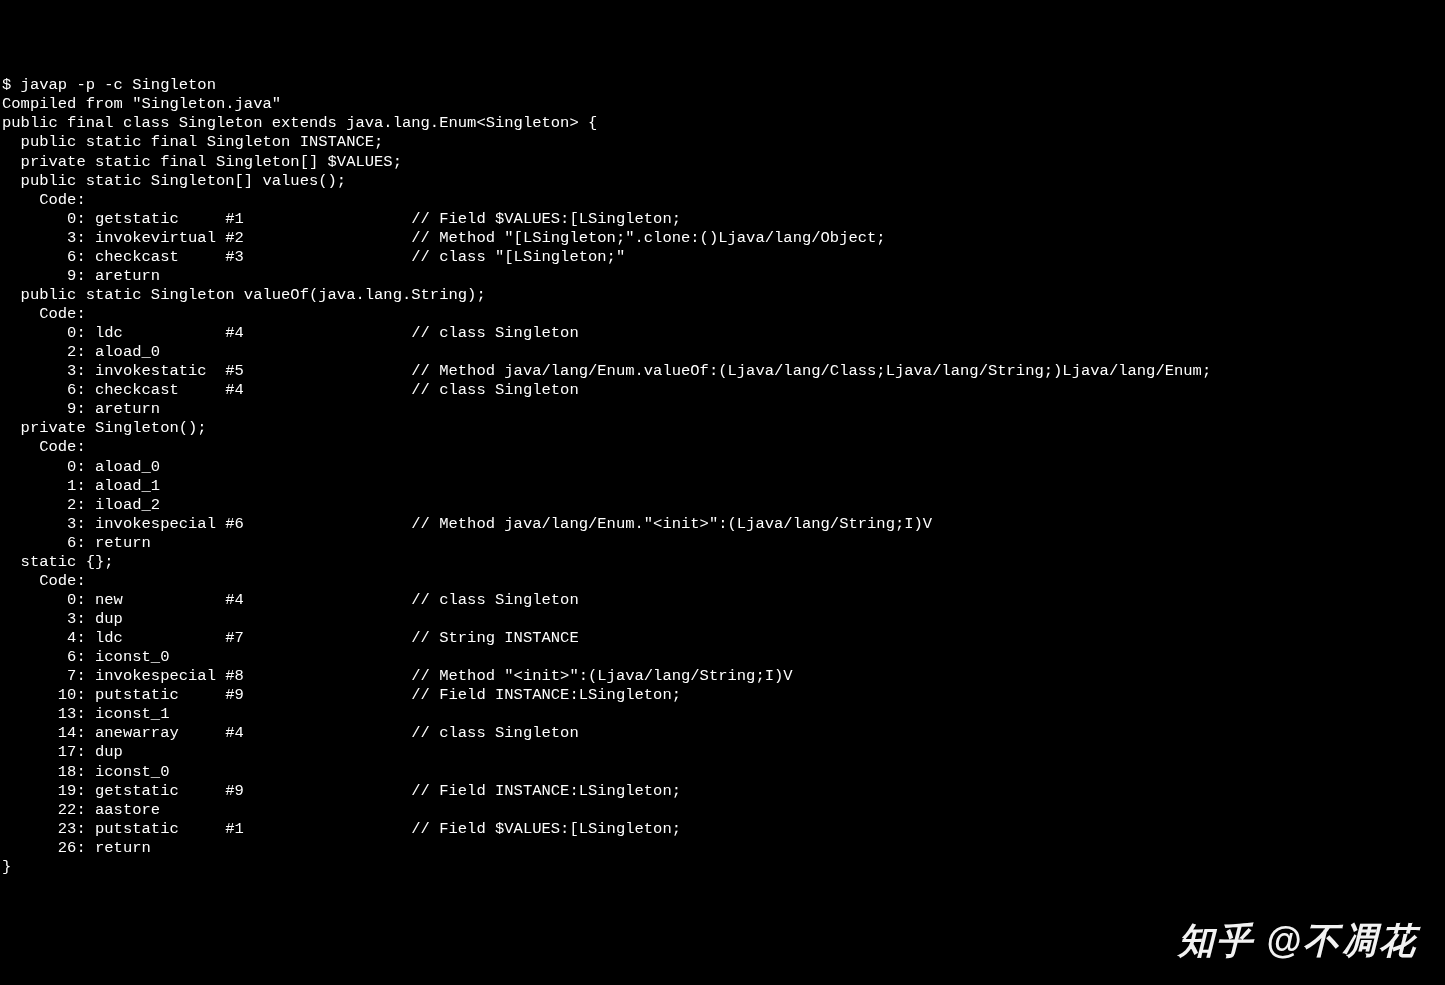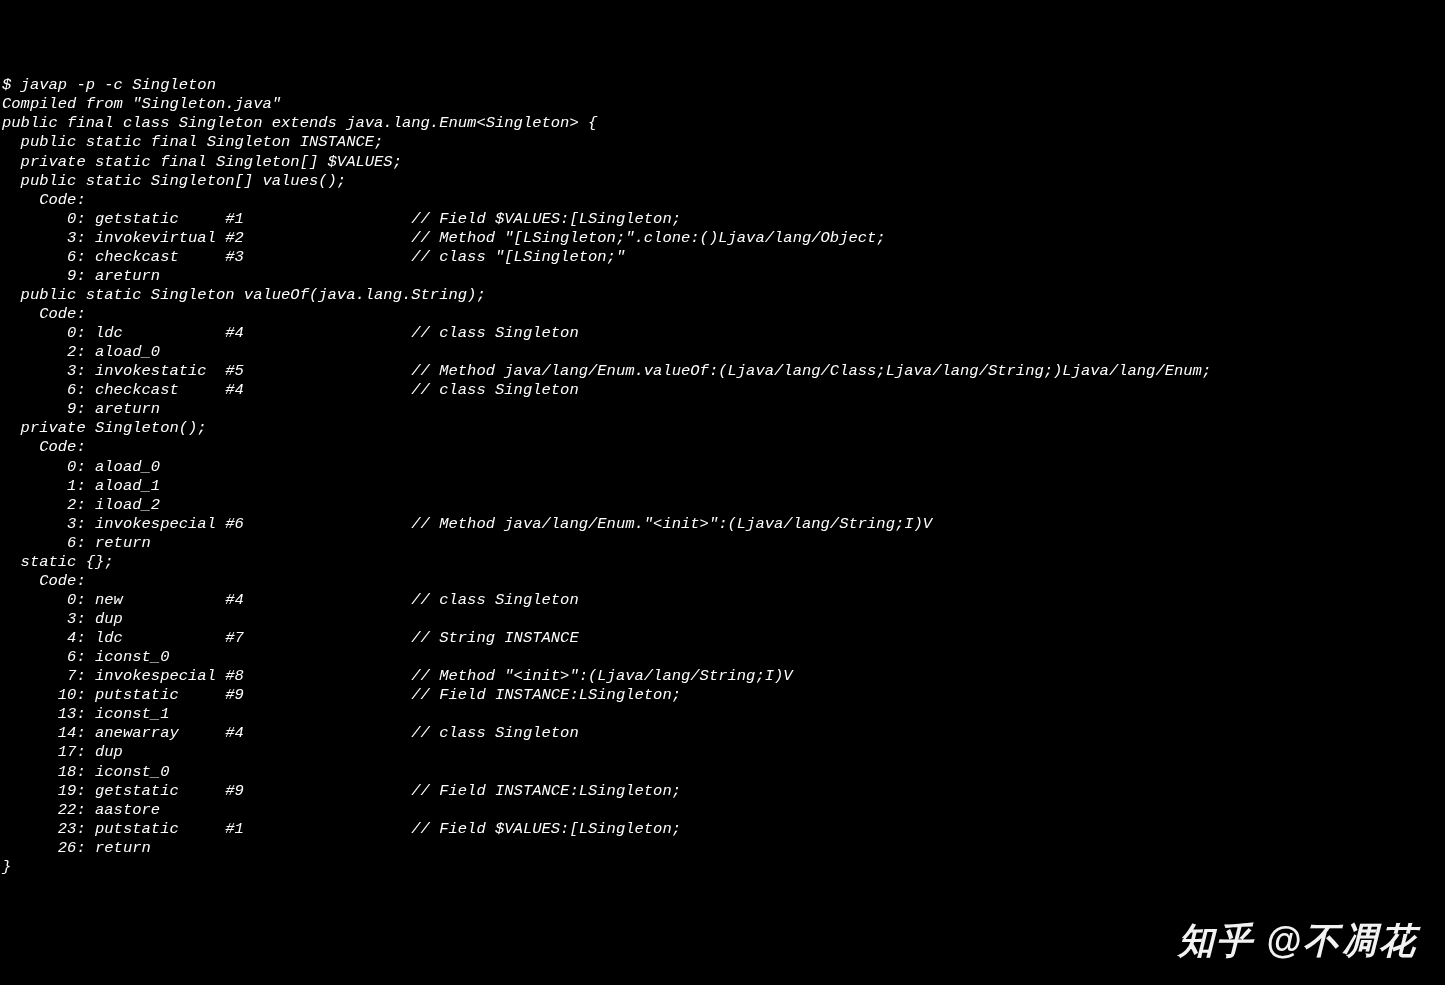--- a/index.html
+++ b/index.html
@@ -11,21 +11,20 @@
       line-height: 1.23;
       padding: 0;
       width: 1445px;
       height: 985px;
       overflow: hidden;
       position: relative;
       white-space: pre;
     }
     .terminal {
       padding: 0 2px;
-      font-style: italic;
     }
     .line {
       display: block;
     }
     .watermark {
       position: absolute;
       right: 28px;
       bottom: 22px;
       font-family: "PingFang SC", "Microsoft YaHei", sans-serif;
       font-size: 36px;

